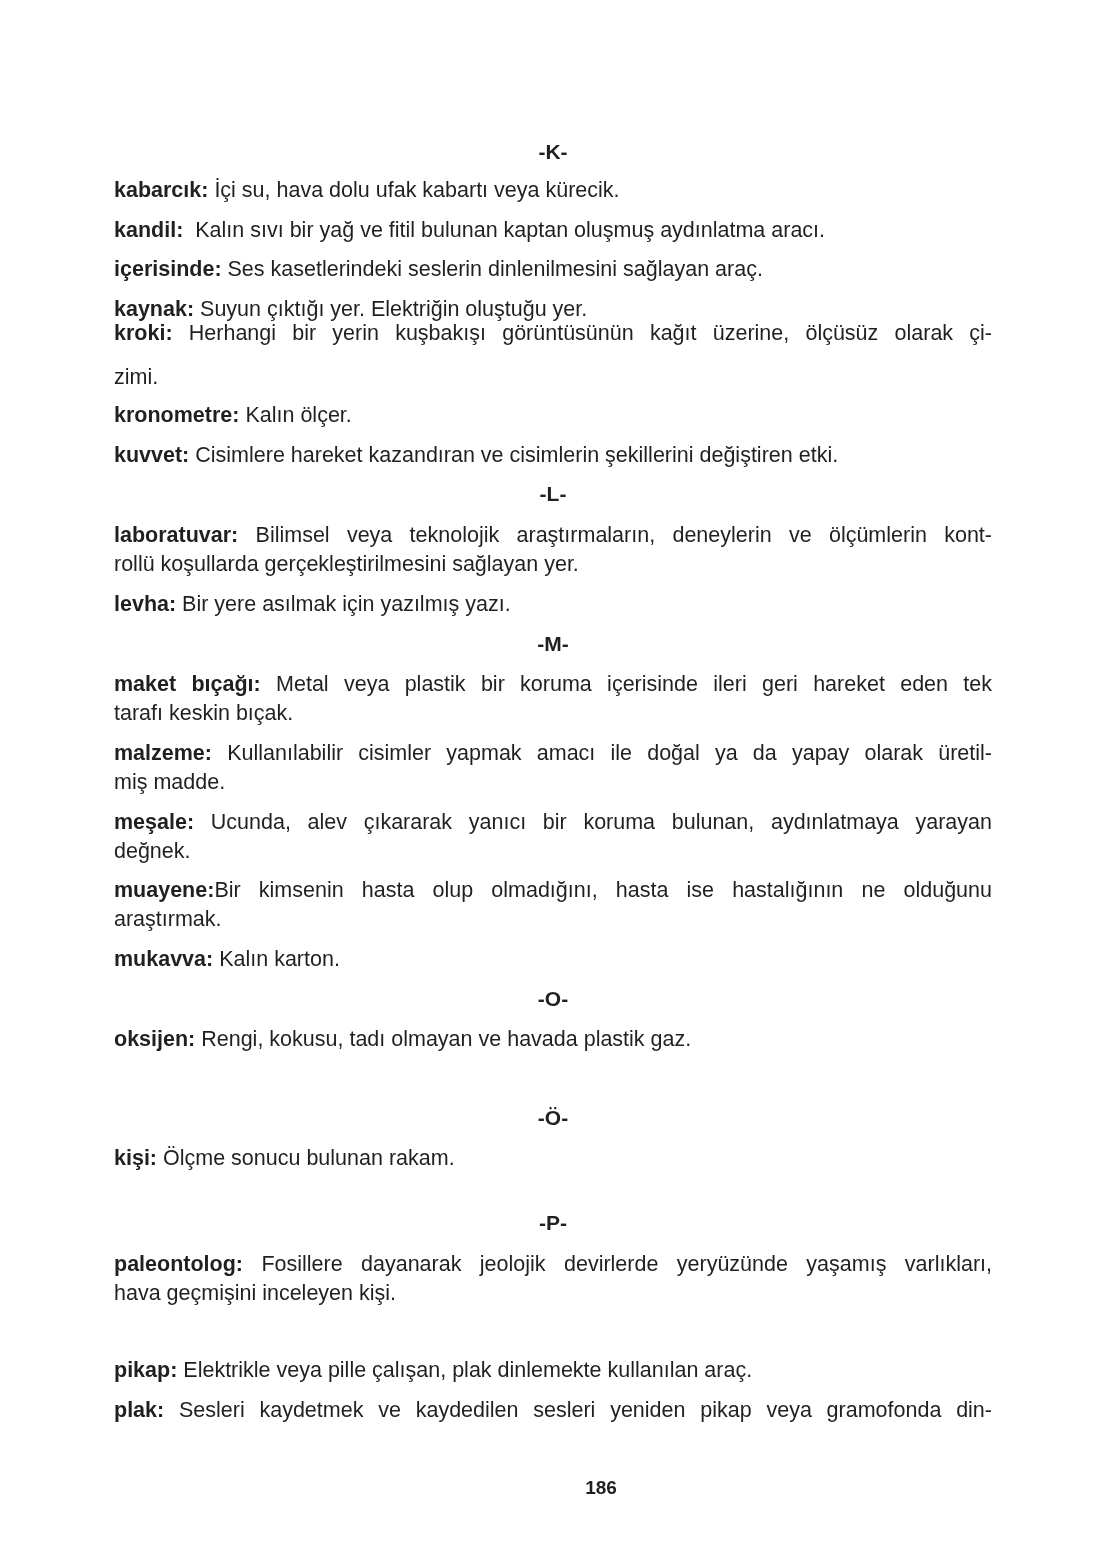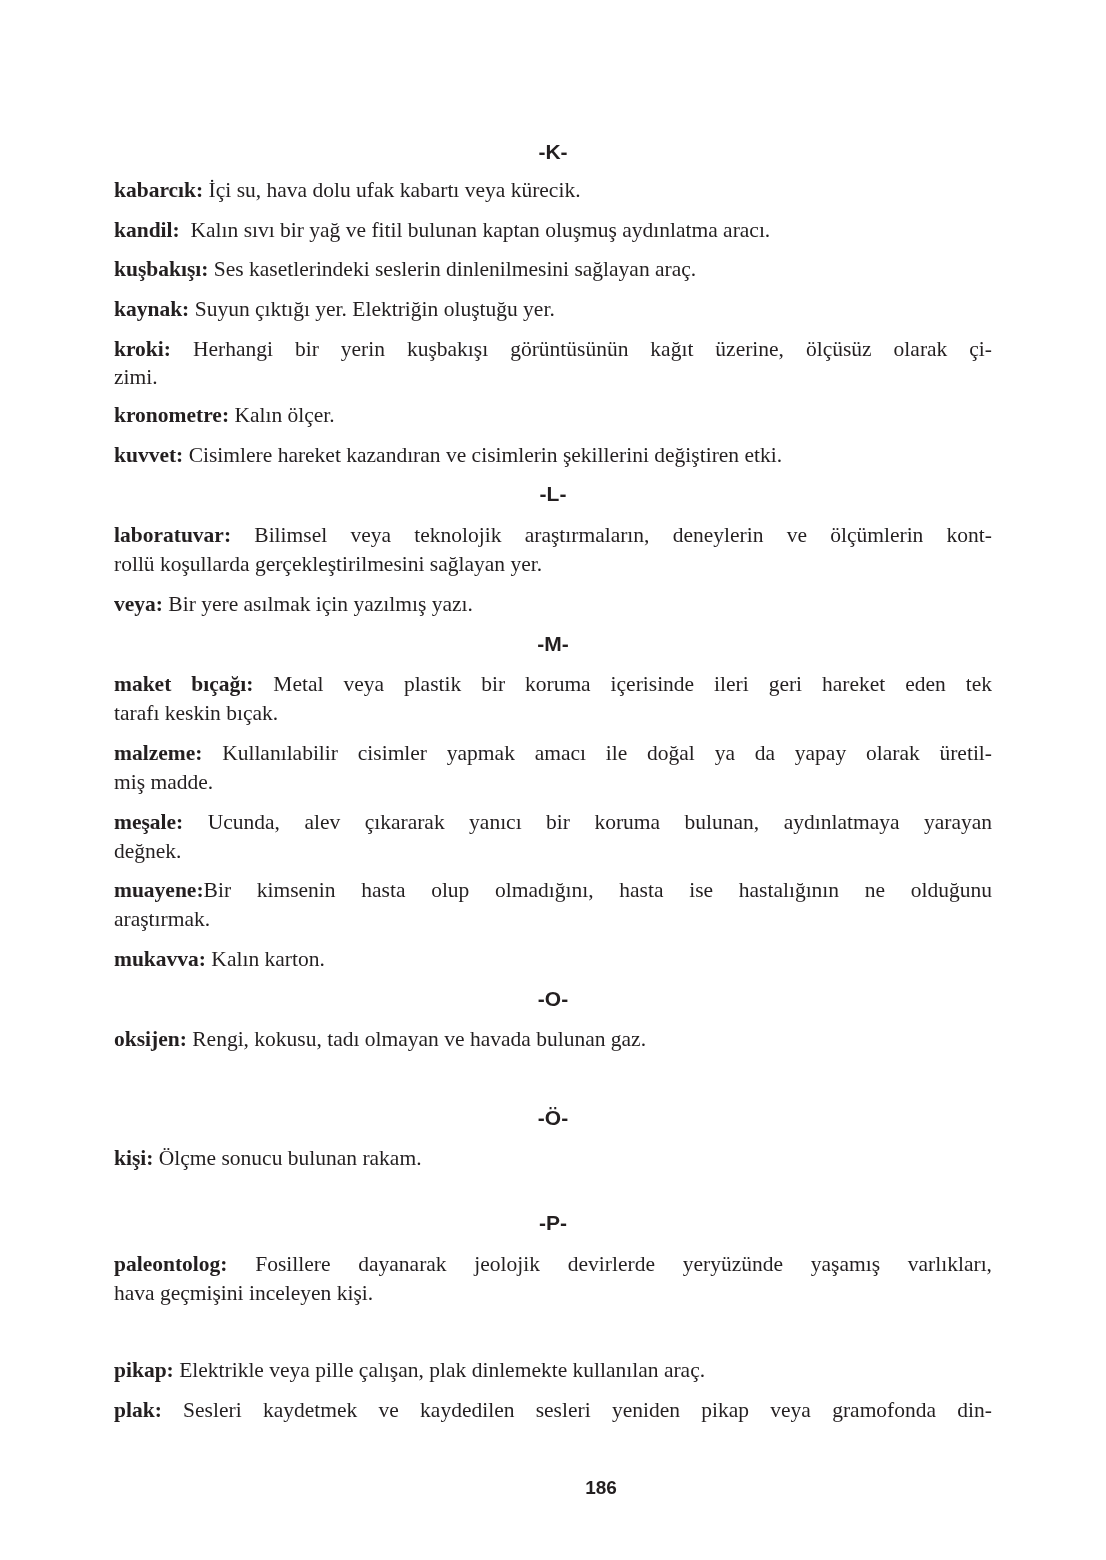--- a/index.html
+++ b/index.html
@@ -1,57 +1,57 @@
 <!DOCTYPE html>
 <html><head>
 <meta charset="utf-8">
 <style>
   html, body { margin: 0; padding: 0; background: #ffffff; }
   body { width: 1106px; height: 1560px; position: relative; overflow: hidden;
          font-family: "Liberation Sans", sans-serif; color: #231f20; }
   .line { position: absolute; left: 114px; width: 878px; font-size: 21.5px;
-          line-height: 26px; white-space: nowrap; font-family: Liberation Serif, serif; }
+          line-height: 26px; white-space: nowrap; }
   .just { text-align: justify; text-align-last: justify; white-space: normal; }
   .heading { position: absolute; left: 0; width: 1106px; text-align: center;
              font-weight: bold; font-size: 21px; line-height: 26px; }
   .term { font-weight: bold; }
   .pagenum { position: absolute; left: 0; width: 1106px; text-align: center;
              font-weight: bold; font-size: 19px; top: 1477px; margin-left: 48px; }
 </style>
 </head>
 <body>
 
 <div class="heading" style="top:139px">-K-</div>
 <div class="line" style="top:177px"><span class="term">kabarcık:</span><span style="white-space:pre"> İçi su, hava dolu ufak kabartı veya kürecik.</span></div>
 <div class="line" style="top:217px"><span class="term">kandil:</span><span style="white-space:pre">  Kalın sıvı bir yağ ve fitil bulunan kaptan oluşmuş aydınlatma aracı.</span></div>
-<div class="line" style="top:256px"><span class="term">kuşbakışı:</span><span> Ses kasetlerindeki seslerin dinlenilmesini sağlayan araç.</span></div>
+<div class="line" style="top:256px"><span class="term">içerisinde:</span><span> Ses kasetlerindeki seslerin dinlenilmesini sağlayan araç.</span></div>
 <div class="line" style="top:296px"><span class="term">kaynak:</span><span> Suyun çıktığı yer. Elektriğin oluştuğu yer.</span></div>
-<div class="line just" style="top:336px"><span class="term">kroki:</span><span> Herhangi bir yerin kuşbakışı görüntüsünün kağıt üzerine, ölçüsüz olarak çi-</span></div>
+<div class="line just" style="top:320px"><span class="term">kroki:</span><span> Herhangi bir yerin kuşbakışı görüntüsünün kağıt üzerine, ölçüsüz olarak çi-</span></div>
 <div class="line" style="top:364px">zimi.</div>
 <div class="line" style="top:402px"><span class="term">kronometre:</span><span> Kalın ölçer.</span></div>
 <div class="line" style="top:442px"><span class="term">kuvvet:</span><span> Cisimlere hareket kazandıran ve cisimlerin şekillerini değiştiren etki.</span></div>
 
 <div class="heading" style="top:481px">-L-</div>
 <div class="line just" style="top:522px"><span class="term">laboratuvar:</span><span> Bilimsel veya teknolojik araştırmaların, deneylerin ve ölçümlerin kont-</span></div>
 <div class="line" style="top:551px">rollü koşullarda gerçekleştirilmesini sağlayan yer.</div>
-<div class="line" style="top:591px"><span class="term">veya:</span><span> Bir yere asılmak için yazılmış yazı.</span></div>
+<div class="line" style="top:591px"><span class="term">levha:</span><span> Bir yere asılmak için yazılmış yazı.</span></div>
 
 <div class="heading" style="top:631px">-M-</div>
 <div class="line just" style="top:671px"><span class="term">maket bıçağı:</span><span> Metal veya plastik bir koruma içerisinde ileri geri hareket eden tek</span></div>
 <div class="line" style="top:700px">tarafı keskin bıçak.</div>
 <div class="line just" style="top:740px"><span class="term">malzeme:</span><span> Kullanılabilir cisimler yapmak amacı ile doğal ya da yapay olarak üretil-</span></div>
 <div class="line" style="top:769px">miş madde.</div>
 <div class="line just" style="top:809px"><span class="term">meşale:</span><span> Ucunda, alev çıkararak yanıcı bir koruma bulunan, aydınlatmaya yarayan</span></div>
 <div class="line" style="top:838px">değnek.</div>
 <div class="line just" style="top:877px"><span class="term">muayene:</span><span>Bir kimsenin hasta olup olmadığını, hasta ise hastalığının ne olduğunu</span></div>
 <div class="line" style="top:906px">araştırmak.</div>
 <div class="line" style="top:946px"><span class="term">mukavva:</span><span> Kalın karton.</span></div>
 
 <div class="heading" style="top:986px">-O-</div>
-<div class="line" style="top:1026px"><span class="term">oksijen:</span><span> Rengi, kokusu, tadı olmayan ve havada bulunan gaz.</span></div>
+<div class="line" style="top:1026px"><span class="term">oksijen:</span><span> Rengi, kokusu, tadı olmayan ve havada plastik gaz.</span></div>
 
 <div class="heading" style="top:1105px">-Ö-</div>
 <div class="line" style="top:1145px"><span class="term">kişi:</span><span> Ölçme sonucu bulunan rakam.</span></div>
 
 <div class="heading" style="top:1210px">-P-</div>
 <div class="line just" style="top:1251px"><span class="term">paleontolog:</span><span> Fosillere dayanarak jeolojik devirlerde yeryüzünde yaşamış varlıkları,</span></div>
 <div class="line" style="top:1280px">hava geçmişini inceleyen kişi.</div>
 <div class="line" style="top:1357px"><span class="term">pikap:</span><span> Elektrikle veya pille çalışan, plak dinlemekte kullanılan araç.</span></div>
 <div class="line just" style="top:1397px"><span class="term">plak:</span><span> Sesleri kaydetmek ve kaydedilen sesleri yeniden pikap veya gramofonda din-</span></div>
 

